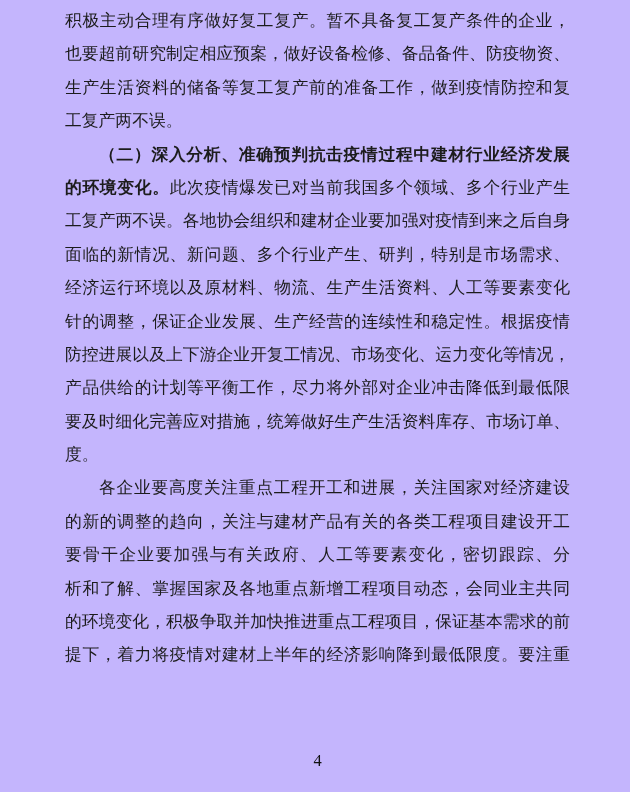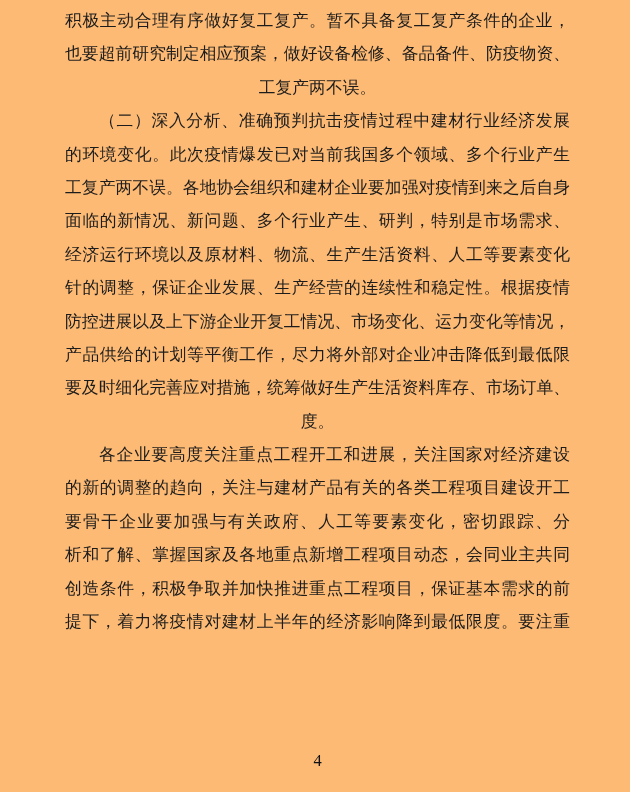--- a/index.html
+++ b/index.html
@@ -9,54 +9,54 @@
   body {
     width: 630px;
     height: 792px;
     background: #fdfdfb;
     overflow: hidden;
   }
   .page {
     position: relative;
     width: 630px;
     height: 792px;
-    background: #fdba74;
+    background: #c4b5fd;
     font-family: "Liberation Serif", "DejaVu Serif", serif;
     color: #1c1c1c;
   }
   .text-block {
     position: absolute;
     left: 65px;
     top: 4px;
     width: 505px;
   }
   .paragraph {
     margin: 0;
     padding: 0;
   }
   .line {
     height: 33.4px;
     line-height: 33.4px;
     font-size: 16.8px;
     white-space: normal;
     overflow: hidden;
-    text-align: center;
+    text-align: left;
   }
   .line.justify {
     text-align: justify;
     text-align-last: justify;
   }
   .line.indent {
     text-indent: 34px;
   }
   .seg {
     font-weight: 400;
   }
   .seg-bold {
-    font-weight: 400;
+    font-weight: 700;
   }
   .page-number {
     position: absolute;
     left: 65px;
     width: 505px;
     top: 749px;
     text-align: center;
     font-size: 16.5px;
     line-height: 24px;
     color: #111111;
@@ -64,37 +64,38 @@
   }
 </style>
 </head>
 <body>
 
 <div class="page">
   <div class="text-block" id="text-block">
       <div class="paragraph">
         <div class="line justify"><span class="seg">积极主动合理有序做好复工复产。暂不具备复工复产条件的企业，</span></div>
         <div class="line justify"><span class="seg">也要超前研究制定相应预案，做好设备检修、备品备件、防疫物资、</span></div>
+        <div class="line justify"><span class="seg">生产生活资料的储备等复工复产前的准备工作，做到疫情防控和复</span></div>
         <div class="line"><span class="seg">工复产两不误。</span></div>
       </div>
       <div class="paragraph">
         <div class="line justify indent"><span class="seg seg-bold">（二）深入分析、准确预判抗击疫情过程中建材行业经济发展</span></div>
         <div class="line justify"><span class="seg seg-bold">的环境变化。</span><span class="seg">此次疫情爆发已对当前我国多个领域、多个行业产生</span></div>
         <div class="line justify"><span class="seg">工复产两不误。各地协会组织和建材企业要加强对疫情到来之后自身</span></div>
         <div class="line justify"><span class="seg">面临的新情况、新问题、多个行业产生、研判，特别是市场需求、</span></div>
         <div class="line justify"><span class="seg">经济运行环境以及原材料、物流、生产生活资料、人工等要素变化</span></div>
         <div class="line justify"><span class="seg">针的调整，保证企业发展、生产经营的连续性和稳定性。根据疫情</span></div>
         <div class="line justify"><span class="seg">防控进展以及上下游企业开复工情况、市场变化、运力变化等情况，</span></div>
         <div class="line justify"><span class="seg">产品供给的计划等平衡工作，尽力将外部对企业冲击降低到最低限</span></div>
         <div class="line justify"><span class="seg">要及时细化完善应对措施，统筹做好生产生活资料库存、市场订单、</span></div>
         <div class="line"><span class="seg">度。</span></div>
       </div>
       <div class="paragraph">
         <div class="line justify indent"><span class="seg">各企业要高度关注重点工程开工和进展，关注国家对经济建设</span></div>
         <div class="line justify"><span class="seg">的新的调整的趋向，关注与建材产品有关的各类工程项目建设开工</span></div>
         <div class="line justify"><span class="seg">要骨干企业要加强与有关政府、人工等要素变化，密切跟踪、分</span></div>
         <div class="line justify"><span class="seg">析和了解、掌握国家及各地重点新增工程项目动态，会同业主共同</span></div>
-        <div class="line justify"><span class="seg">创造条件，积极争取并加快推进重点工程项目，保证基本需求的前</span></div>
+        <div class="line justify"><span class="seg">的环境变化，积极争取并加快推进重点工程项目，保证基本需求的前</span></div>
         <div class="line justify"><span class="seg">提下，着力将疫情对建材上半年的经济影响降到最低限度。要注重</span></div>
       </div>
     </div>
   <div class="page-number">4</div>
 </div>
 
 </body></html>

